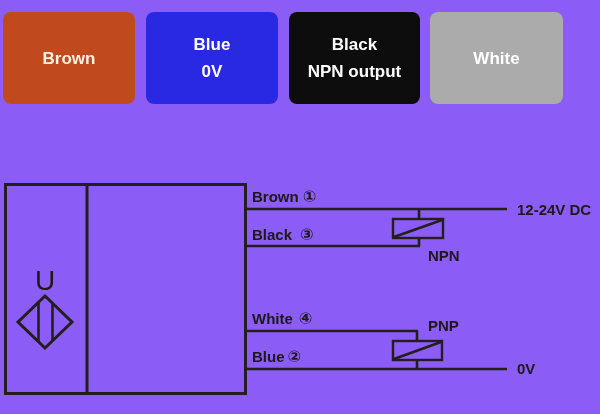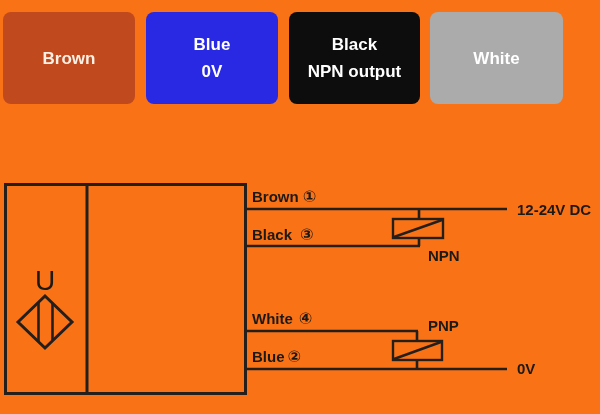--- a/index.html
+++ b/index.html
@@ -1,17 +1,17 @@
 <!DOCTYPE html>
 <html><head>
 <meta charset="utf-8">
 <style>
   html,body{margin:0;padding:0;background:#ffffff;}
   .stage{
-    position:relative;width:600px;height:414px;background:#f97316;overflow:hidden;
+    position:relative;width:600px;height:414px;background:#8b5cf6;overflow:hidden;
     font-family:"Liberation Sans","DejaVu Sans",sans-serif;
   }
   
   .legend-box{
     position:absolute;top:12px;height:92px;border-radius:8px;
     display:flex;flex-direction:column;align-items:center;justify-content:center;
     color:#ffffff;font-weight:bold;font-size:17px;line-height:27px;text-align:center;
   }
   .legend-box.brown{left:3px;width:132px;background:#c04a1e;color:#faf0e4;}
   .legend-box.blue {left:146px;width:132px;background:#2929e3;}

